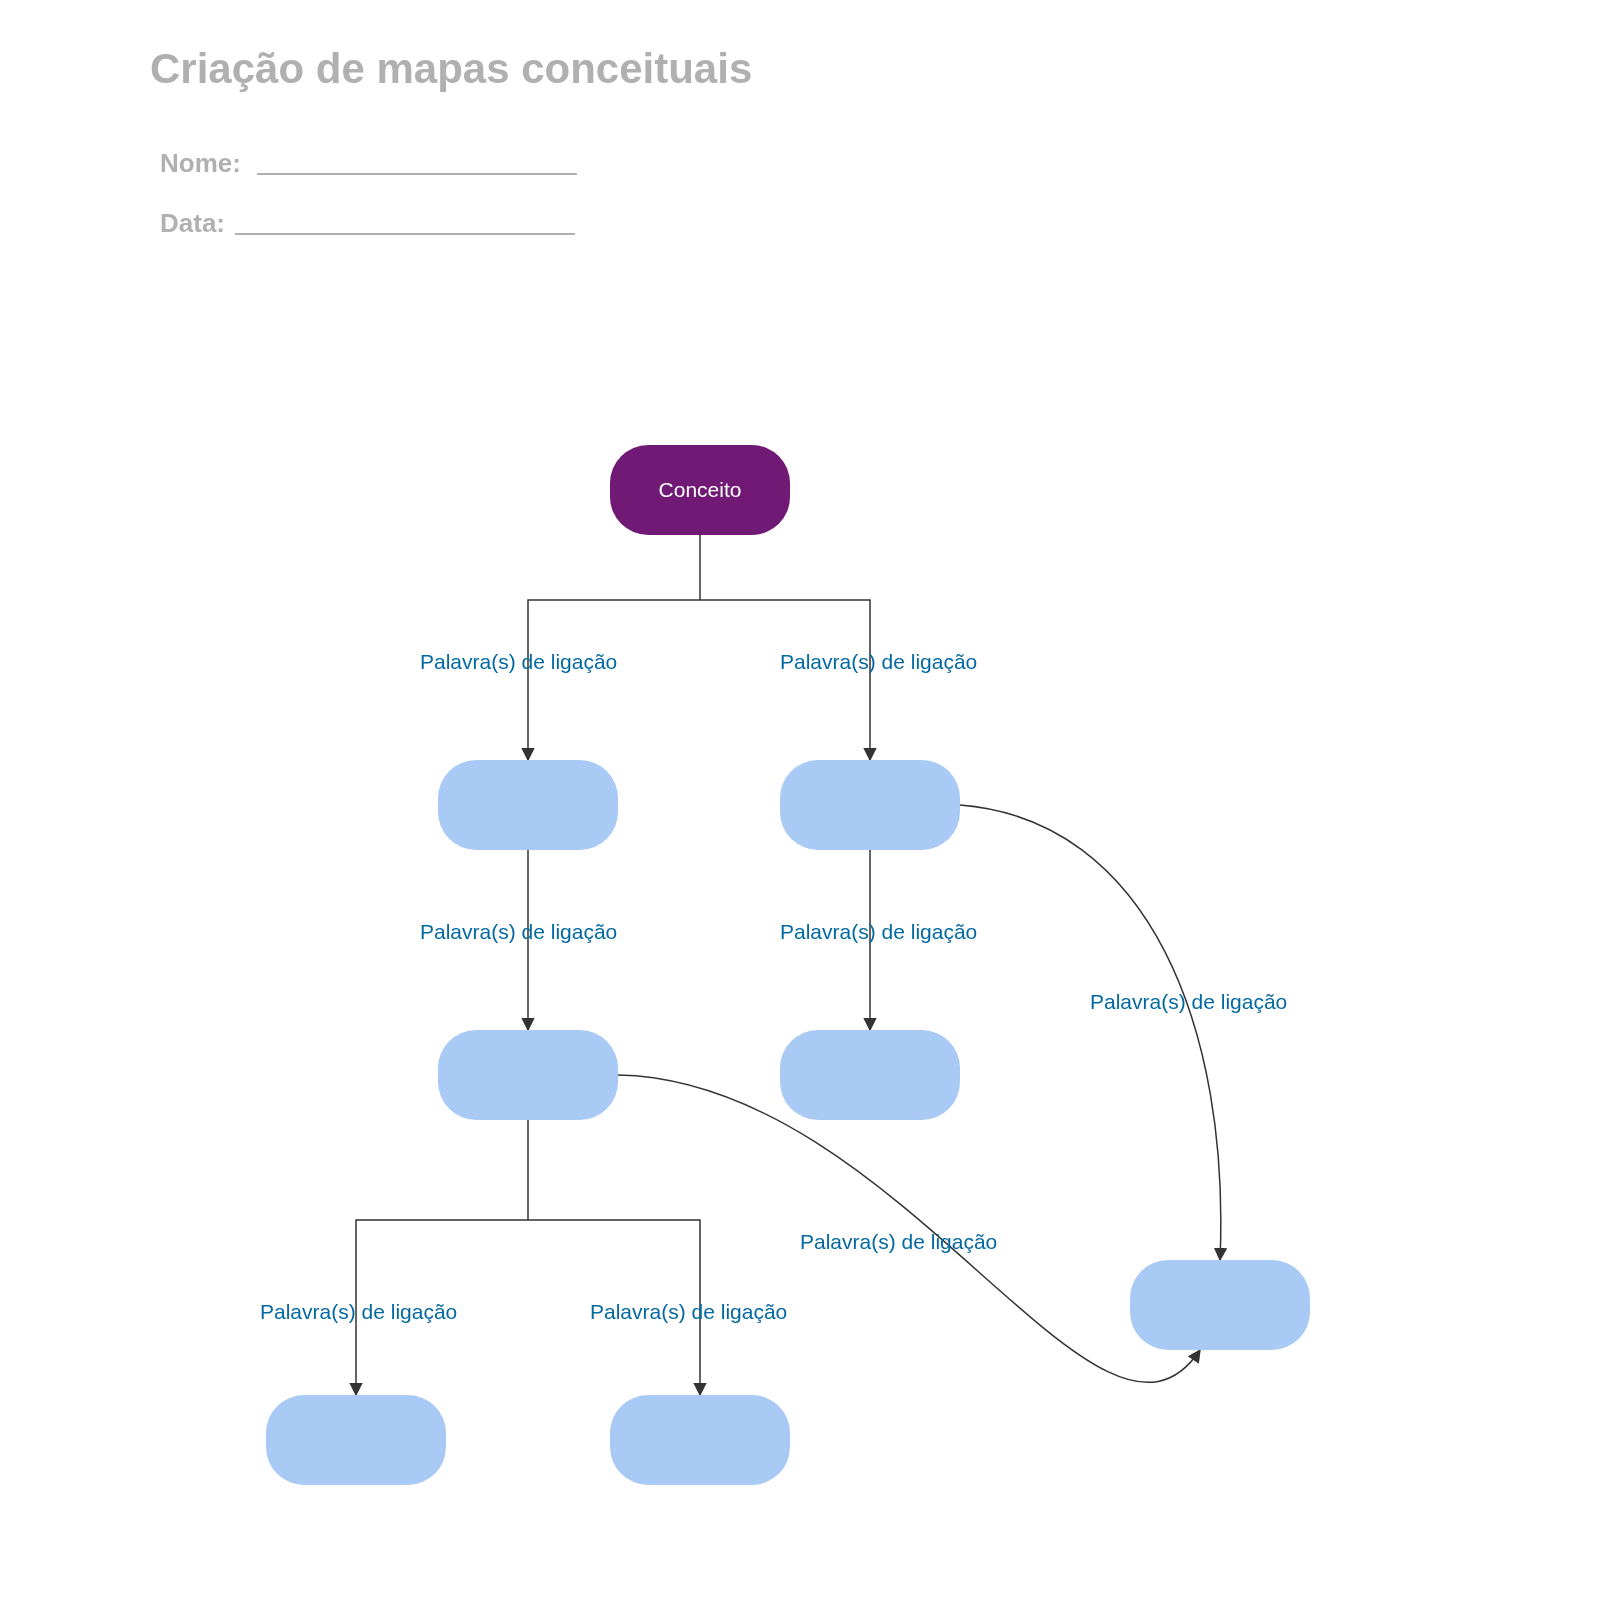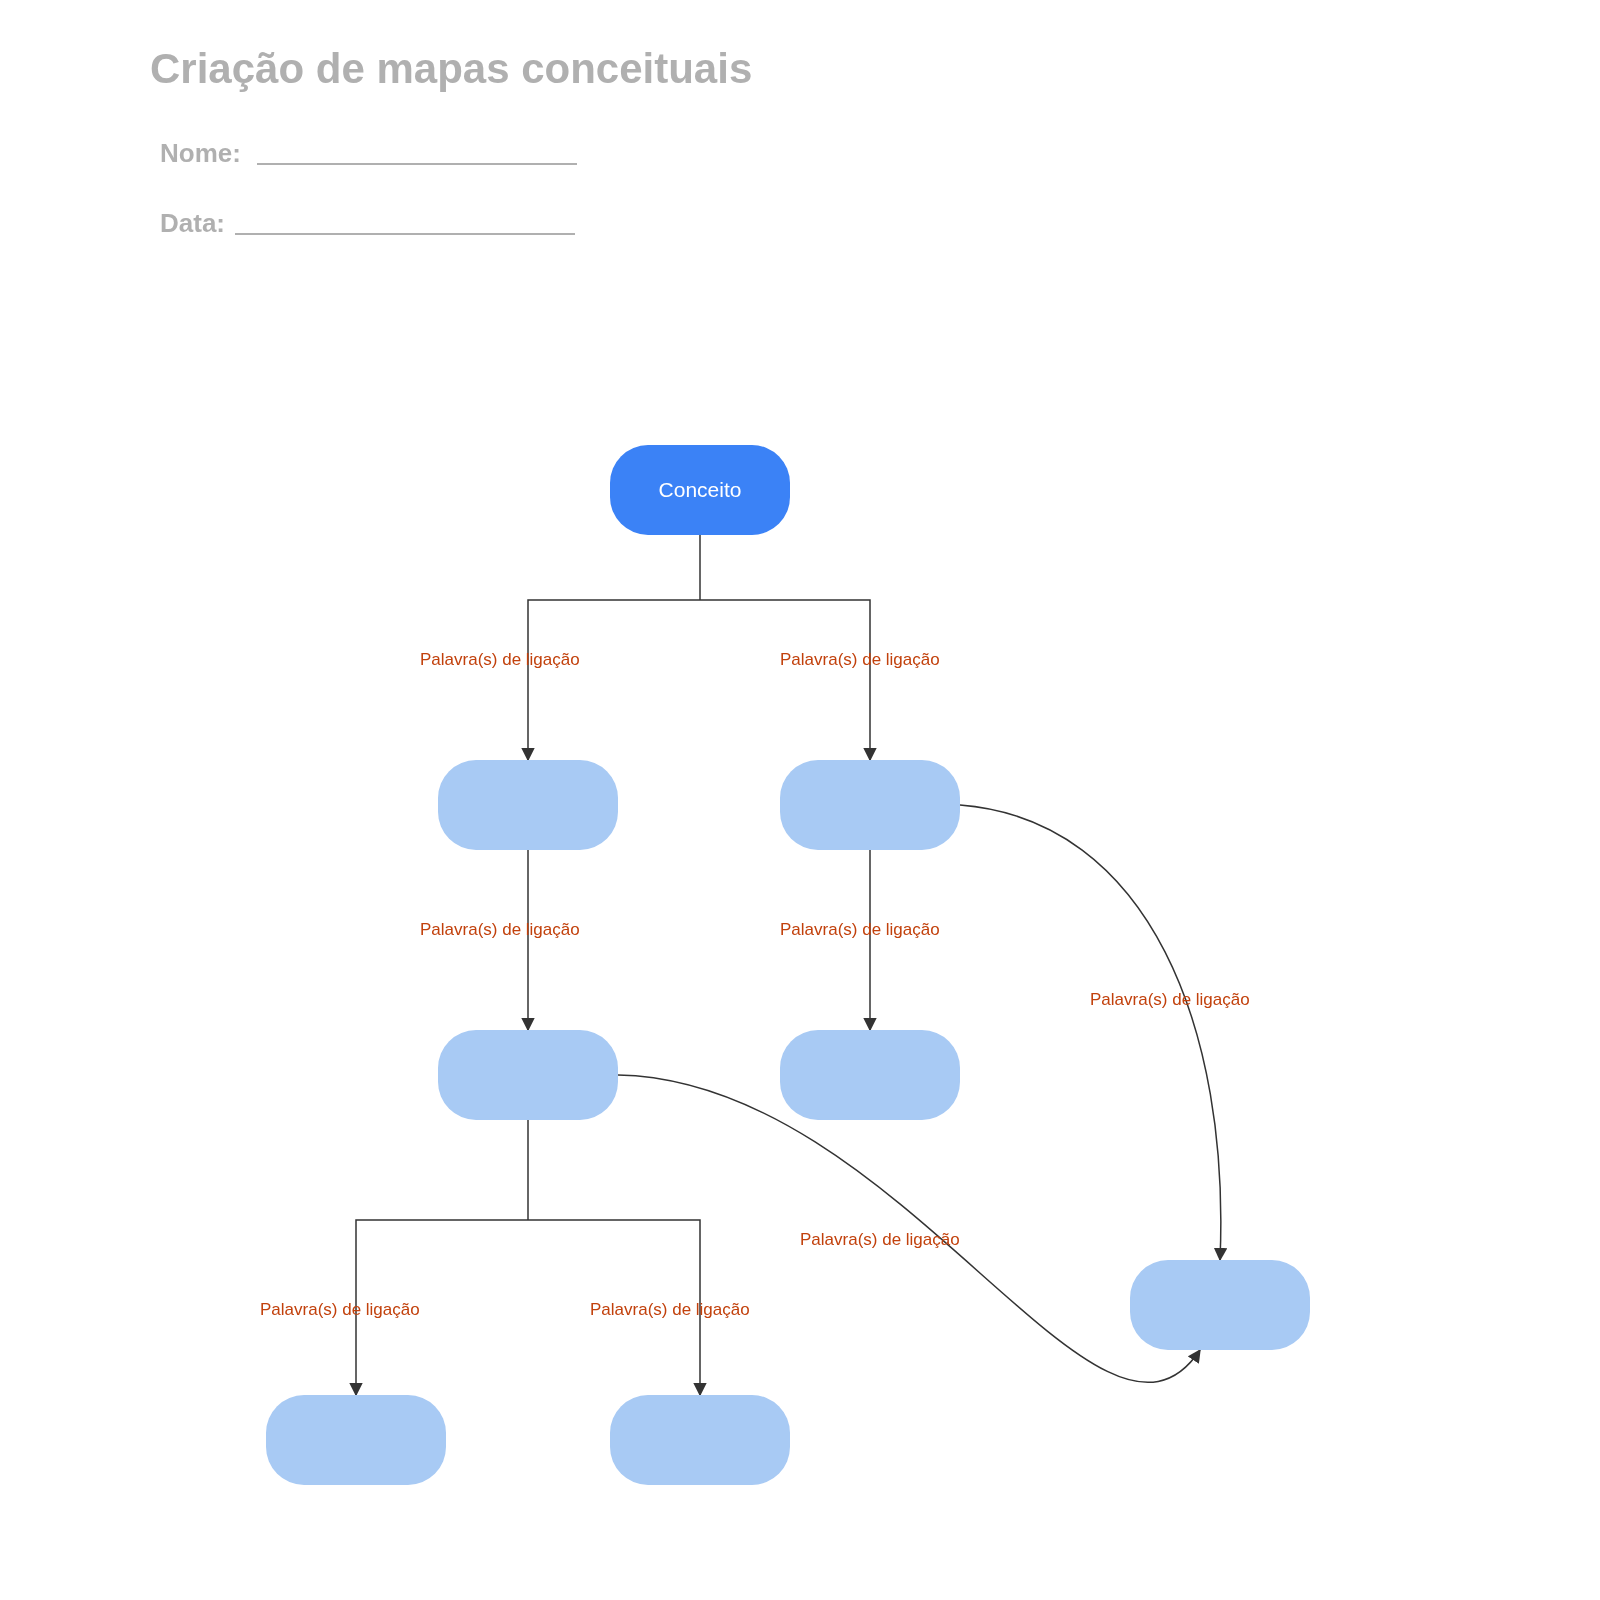--- a/index.html
+++ b/index.html
@@ -47,45 +47,45 @@
       width: 180px;
       height: 90px;
       border-radius: 38px;
       display: flex;
       align-items: center;
       justify-content: center;
       font-size: 21px;
       color: #fff;
     }
     .node.root {
-      background: #3b82f6;
+      background: #701a75;
     }
     .node.leaf {
       background: #a8caf4;
     }
     .edge-label {
       position: absolute;
-      font-size: 17px;
-      color: #c2410c;
+      font-size: 21px;
+      color: #0369a1;
       white-space: nowrap;
     }
     svg.connectors {
       position: absolute;
       left: 0; top: 0;
       width: 1600px; height: 1600px;
       pointer-events: none;
     }
   </style>
 </head>
 <body>
 <div class="inner">
 
 <div class="title">Criação de mapas conceituais</div>
 
-<div class="field-row" style="left:160px; top:138px;gap:16px;">
+<div class="field-row" style="left:160px; top:148px;gap:16px;">
   <span class="field-label">Nome:</span>
   <div class="field-line"></div>
 </div>
 
 <div class="field-row" style="left:160px; top:208px;">
   <span class="field-label">Data:</span>
   <div class="field-line" style="width:340px;"></div>
 </div>
 
 <svg class="connectors">

